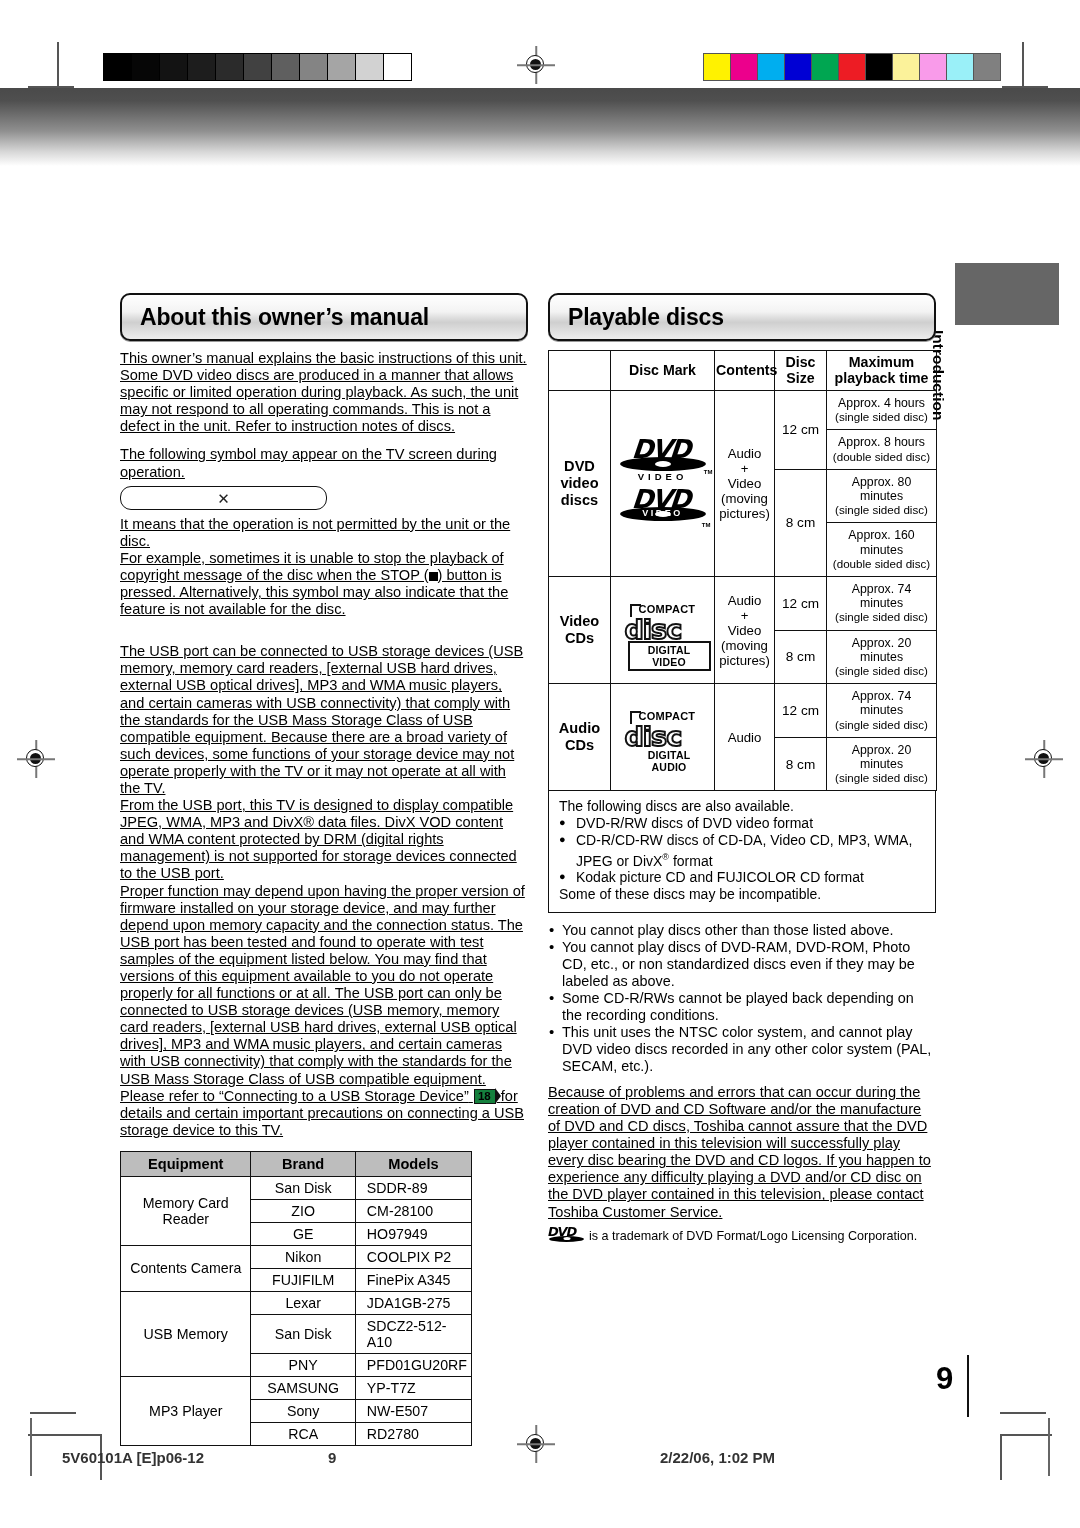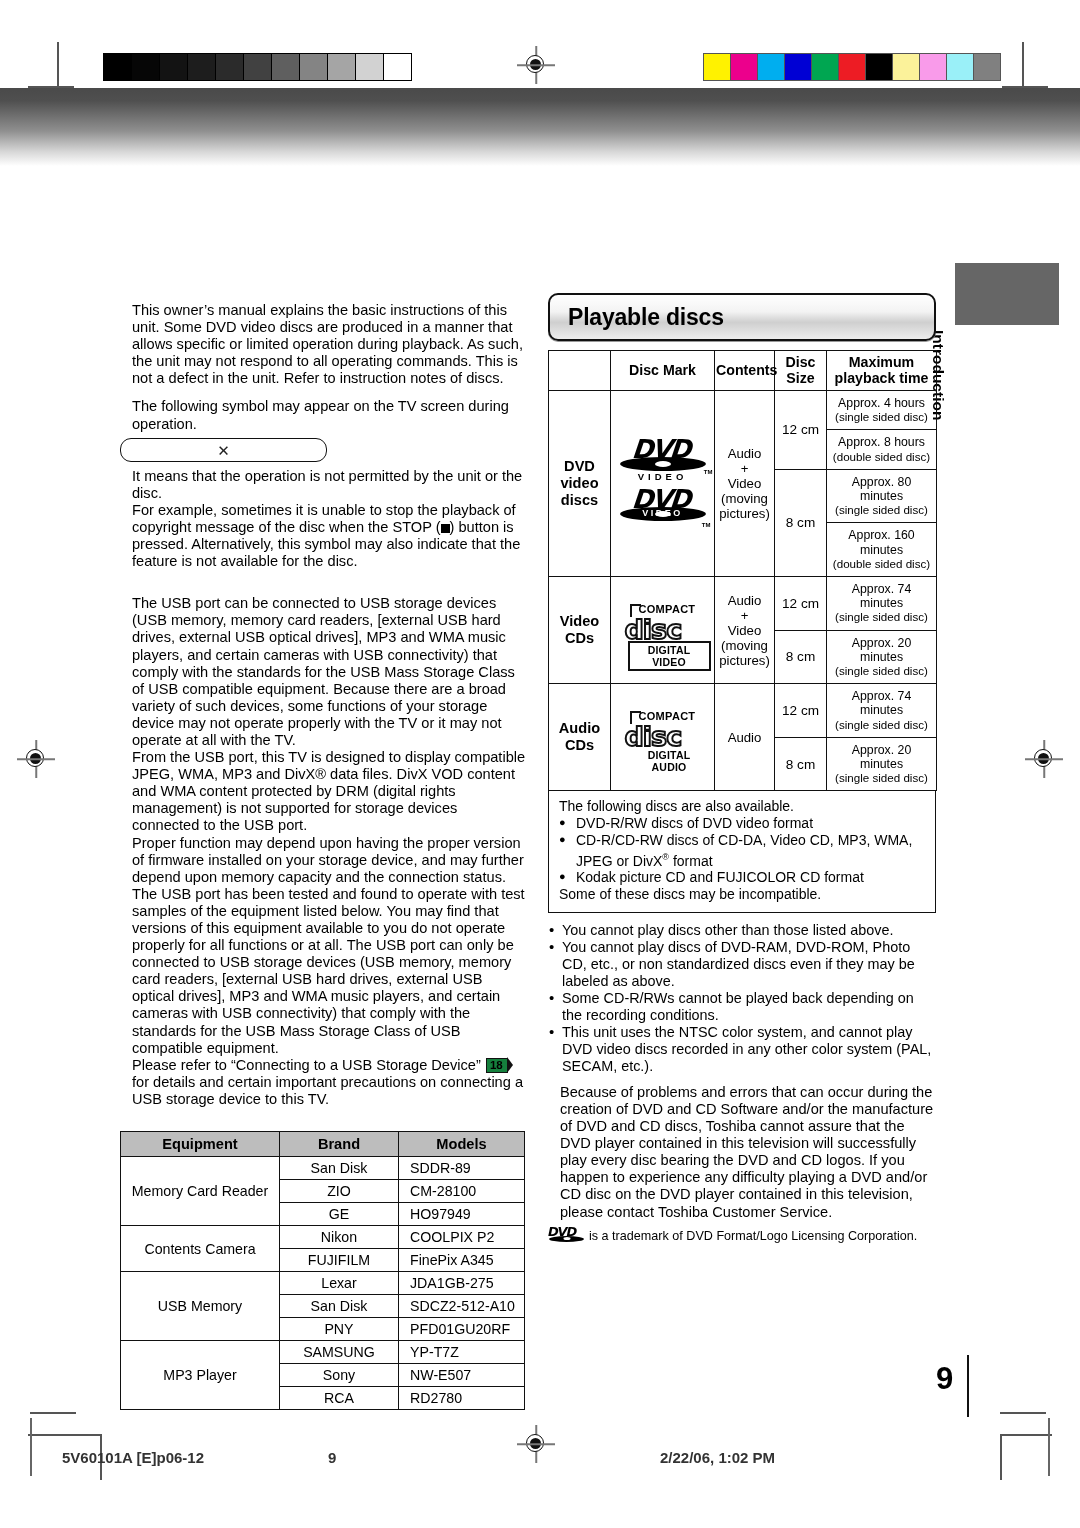--- a/index.html
+++ b/index.html
@@ -34,39 +34,39 @@
   .page{position:absolute;left:0;top:0;width:1080px;height:1528px;}
   .col-left{position:absolute;left:120px;top:293px;width:408px;}
   .col-right{position:absolute;left:548px;top:293px;width:388px;}
 
   .section-head{position:relative;height:44px;border:2px solid #111;border-radius:10px;
       background:linear-gradient(to bottom,#ffffff 0%,#f3f3f3 38%,#cfcfcf 62%,#ededed 100%);
       box-shadow:0 1px 0 #999;}
   .section-head span{position:absolute;left:18px;top:50%;transform:translateY(-50%);
       font-size:23px;font-weight:bold;letter-spacing:-0.2px;}
 
-  p.body{font-size:14.6px;line-height:17.1px;margin:9px 0 0 12px;text-align:left;}
+  p.body{font-size:14.6px;line-height:17.1px;margin:9px 0 0 0;text-align:left;text-decoration:underline;}
   p.body.tight{margin-top:0;}
   .gap{height:11px;}
 
   .symbol-box{width:205px;height:22px;border:1.4px solid #111;border-radius:11px;
       margin:5px 0 6px 0;position:relative;background:#fff;}
   .symbol-box s{position:absolute;left:50%;top:50%;transform:translate(-50%,-50%);
       text-decoration:none;font-size:15px;line-height:1;color:#222;}
 
   .stopglyph{display:inline-block;width:9px;height:9px;background:#000;vertical-align:-1px;}
 
   .pageref{display:inline-block;position:relative;border:1.4px solid #111;
       padding:0 4px 0 3px;font-size:11.5px;font-weight:bold;line-height:13px;vertical-align:1px;
       background:#15803d;margin:0 1px;}
   .pageref:after{content:"";position:absolute;right:-6px;top:-1.4px;width:0;height:0;
       border-top:8px solid transparent;border-bottom:8px solid transparent;border-left:6px solid #111;}
 
   
-  table.eq{border-collapse:collapse;width:405px;margin-top:23px;}
+  table.eq{border-collapse:collapse;width:352px;margin-top:12px;}
   table.eq th,table.eq td{border:1.2px solid #111;font-size:14.2px;padding:3px 4px;text-align:center;
       line-height:16px;}
   table.eq th{background:#bdbdbd;font-weight:bold;font-size:14.6px;padding:4px;}
   table.eq td.lbl{width:150px;}
   table.eq td.brand{width:110px;}
   table.eq td.model{text-align:left;padding-left:11px;}
 
   
   table.discs{border-collapse:collapse;width:388px;margin-top:9px;table-layout:fixed;}
   table.discs td,table.discs th{border:1.2px solid #111;text-align:center;vertical-align:middle;}
@@ -203,20 +203,23 @@
 <div class="edge-left"></div>
 <div class="edge-right"></div>
 
 <div class="page">
 
   <div class="tab-block"></div>
   <div class="tab-label">Introduction</div>
 
   <div class="col-left">
 
+    <div class="section-head">
+      <span>About this owner’s manual</span>
+    </div>
 
     <p class="body">This owner’s manual explains the basic instructions of this unit. Some DVD video discs are produced in a manner that allows specific or limited operation during playback. As such, the unit may not respond to all operating commands. This is not a defect in the unit. Refer to instruction notes of discs.</p>
     <div class="gap"></div>
     <p class="body tight">The following symbol may appear on the TV screen during operation.</p>
 
     <div class="symbol-box">
       <s>✕</s>
     </div>
 
     <p class="body tight">It means that the operation is not permitted by the unit or the disc.</p>

